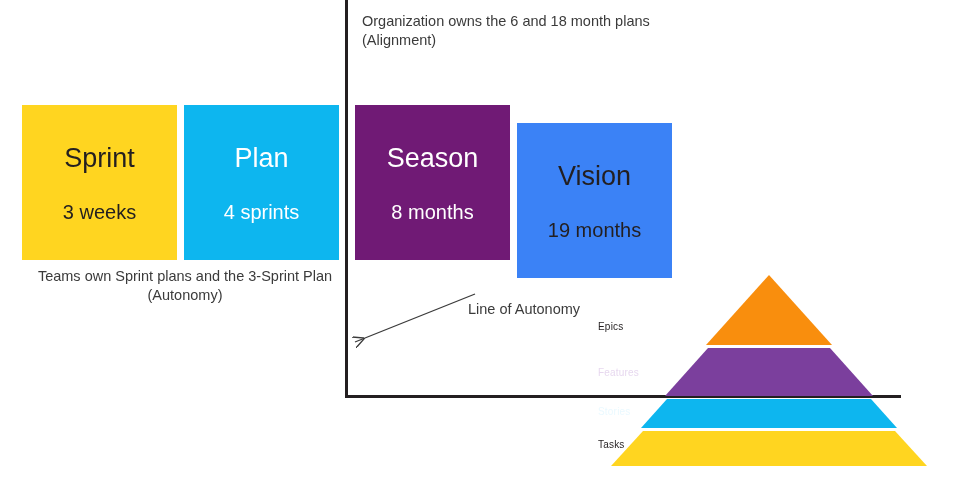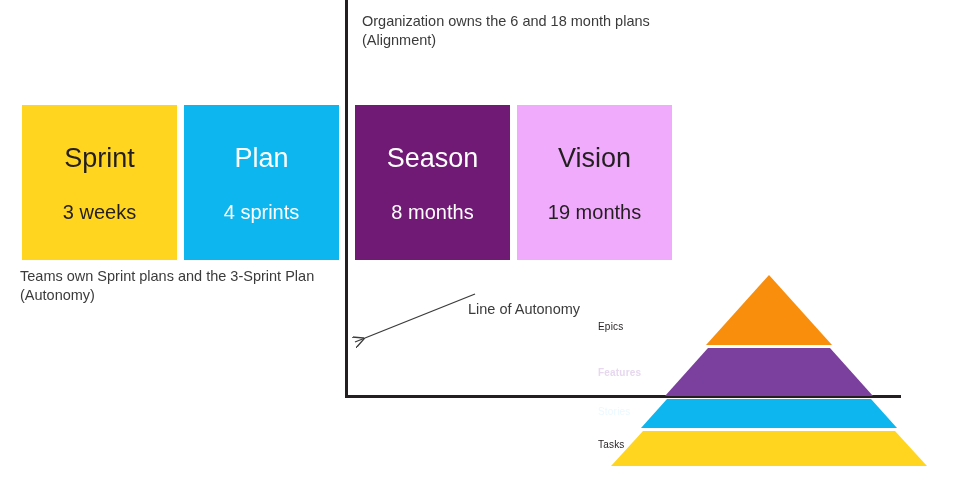--- a/index.html
+++ b/index.html
@@ -37,21 +37,21 @@
 
   
   .caption {
     position: absolute;
     font-size: 14.5px;
     line-height: 19px;
     color: #3b3b3b;
     white-space: pre-line;
   }
   .caption-top-right { left: 362px; top: 12px; width: 330px; }
-  .caption-bottom-left { left: 20px; top: 267px; width: 330px; }
+  .caption-bottom-left { left: 20px; top: 267px; width: 330px; text-align: center; }
 
   
   .box {
     position: absolute;
     top: 105px;
     width: 155px;
     height: 155px;
     display: flex;
     flex-direction: column;
     align-items: center;
@@ -62,21 +62,21 @@
     line-height: 32px;
     margin-bottom: 26px;
   }
   .box .box-sub {
     font-size: 20px;
     line-height: 24px;
   }
   .box-sprint { left: 22px;  background: #FFD520; color: #231f20; }
   .box-plan   { left: 184px; background: #0DB6EF; color: #ffffff; }
   .box-season { left: 355px; background: #701a75; color: #ffffff; }
-  .box-vision { left: 517px; background: #f0abfc; color: #231f20; }
+  .box-vision { left: 517px; background: #3b82f6; color: #231f20; margin-top: 18px; }
 
   
   .autonomy-arrow {
     position: absolute;
     left: 345px;
     top: 288px;
     width: 135px;
     height: 62px;
   }
   .autonomy-label {
@@ -100,21 +100,21 @@
   .pyr-label {
     position: absolute;
     left: 0;
     width: 342px;
     font-size: 10px;
     line-height: 12px;
     letter-spacing: 0.2px;
     pointer-events: none;
   }
   .pyr-label-epics    { top: 49px;  color: #231f20; }
-  .pyr-label-features { top: 95px;  color: #e7d8ef; font-weight: bold; }
+  .pyr-label-features { top: 95px;  color: #e7d8ef; }
   .pyr-label-stories  { top: 134px; color: #eaf9ff; }
   .pyr-label-tasks    { top: 167px; color: #231f20; }
 </style>
 </head>
 <body>
 
 <div id="canvas">
 
   <div class="v-axis"></div>
   <div class="h-axis"></div>

